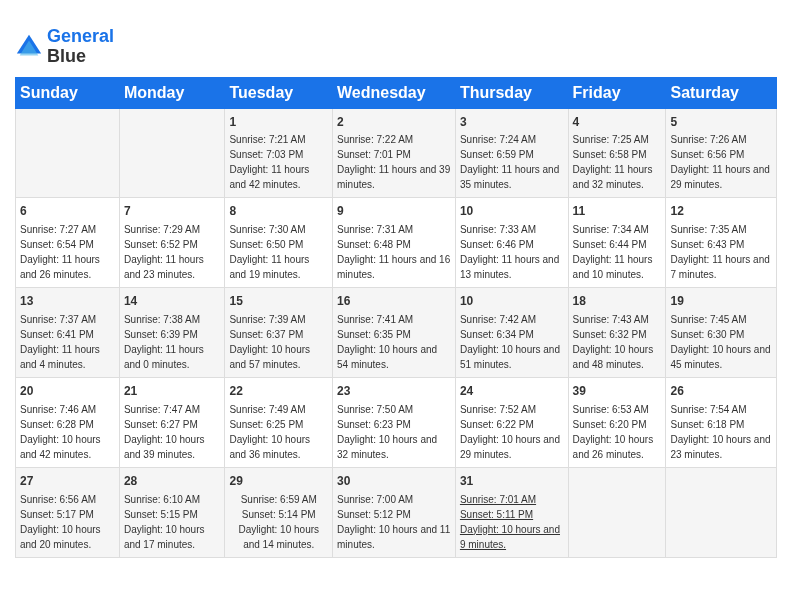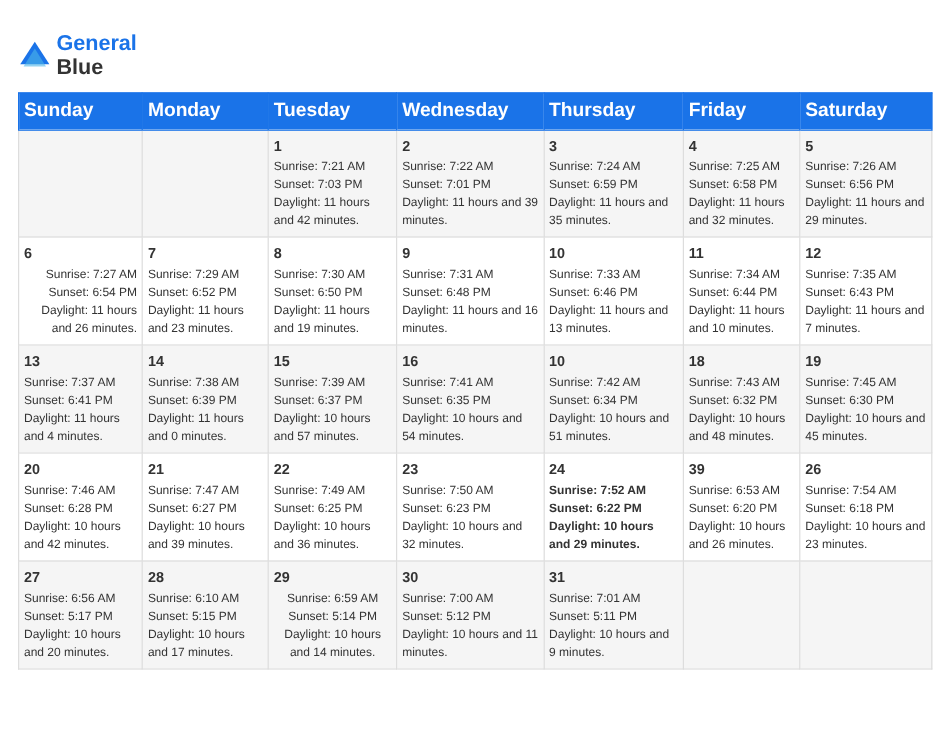--- a/index.html
+++ b/index.html
@@ -156,21 +156,21 @@
         <td>
           <span class="day-num">5</span>
           <div class="day-info" style="white-space: pre-line;">Sunrise: 7:26 AM
 Sunset: 6:56 PM
 Daylight: 11 hours and 29 minutes.</div>
         </td>
       </tr>
       <tr>
         <td>
           <span class="day-num">6</span>
-          <div class="day-info" style="white-space: pre-line; text-align: right;">Sunrise: 7:27 AM
+          <div class="day-info" style="white-space: pre-line;">Sunrise: 7:27 AM
 Sunset: 6:54 PM
 Daylight: 11 hours and 26 minutes.</div>
         </td>
         <td>
           <span class="day-num">7</span>
           <div class="day-info" style="white-space: pre-line;">Sunrise: 7:29 AM
 Sunset: 6:52 PM
 Daylight: 11 hours and 23 minutes.</div>
         </td>
         <td>
@@ -268,21 +268,21 @@
 Daylight: 10 hours and 36 minutes.</div>
         </td>
         <td>
           <span class="day-num">23</span>
           <div class="day-info" style="white-space: pre-line;">Sunrise: 7:50 AM
 Sunset: 6:23 PM
 Daylight: 10 hours and 32 minutes.</div>
         </td>
         <td>
           <span class="day-num">24</span>
-          <div class="day-info" style="white-space: pre-line; font-weight: bold;">Sunrise: 7:52 AM
+          <div class="day-info" style="white-space: pre-line;">Sunrise: 7:52 AM
 Sunset: 6:22 PM
 Daylight: 10 hours and 29 minutes.</div>
         </td>
         <td>
           <span class="day-num">39</span>
           <div class="day-info" style="white-space: pre-line;">Sunrise: 6:53 AM
 Sunset: 6:20 PM
 Daylight: 10 hours and 26 minutes.</div>
         </td>
         <td>
@@ -312,21 +312,21 @@
 Daylight: 10 hours and 14 minutes.</div>
         </td>
         <td>
           <span class="day-num">30</span>
           <div class="day-info" style="white-space: pre-line;">Sunrise: 7:00 AM
 Sunset: 5:12 PM
 Daylight: 10 hours and 11 minutes.</div>
         </td>
         <td>
           <span class="day-num">31</span>
-          <div class="day-info" style="white-space: pre-line;">Sunrise: 7:01 AM
+          <div class="day-info" style="white-space: pre-line; text-decoration: underline;">Sunrise: 7:01 AM
 Sunset: 5:11 PM
 Daylight: 10 hours and 9 minutes.</div>
         </td>
         <td></td>
         <td></td>
       </tr>
     </tbody>
 </table>
 
 </body></html>

